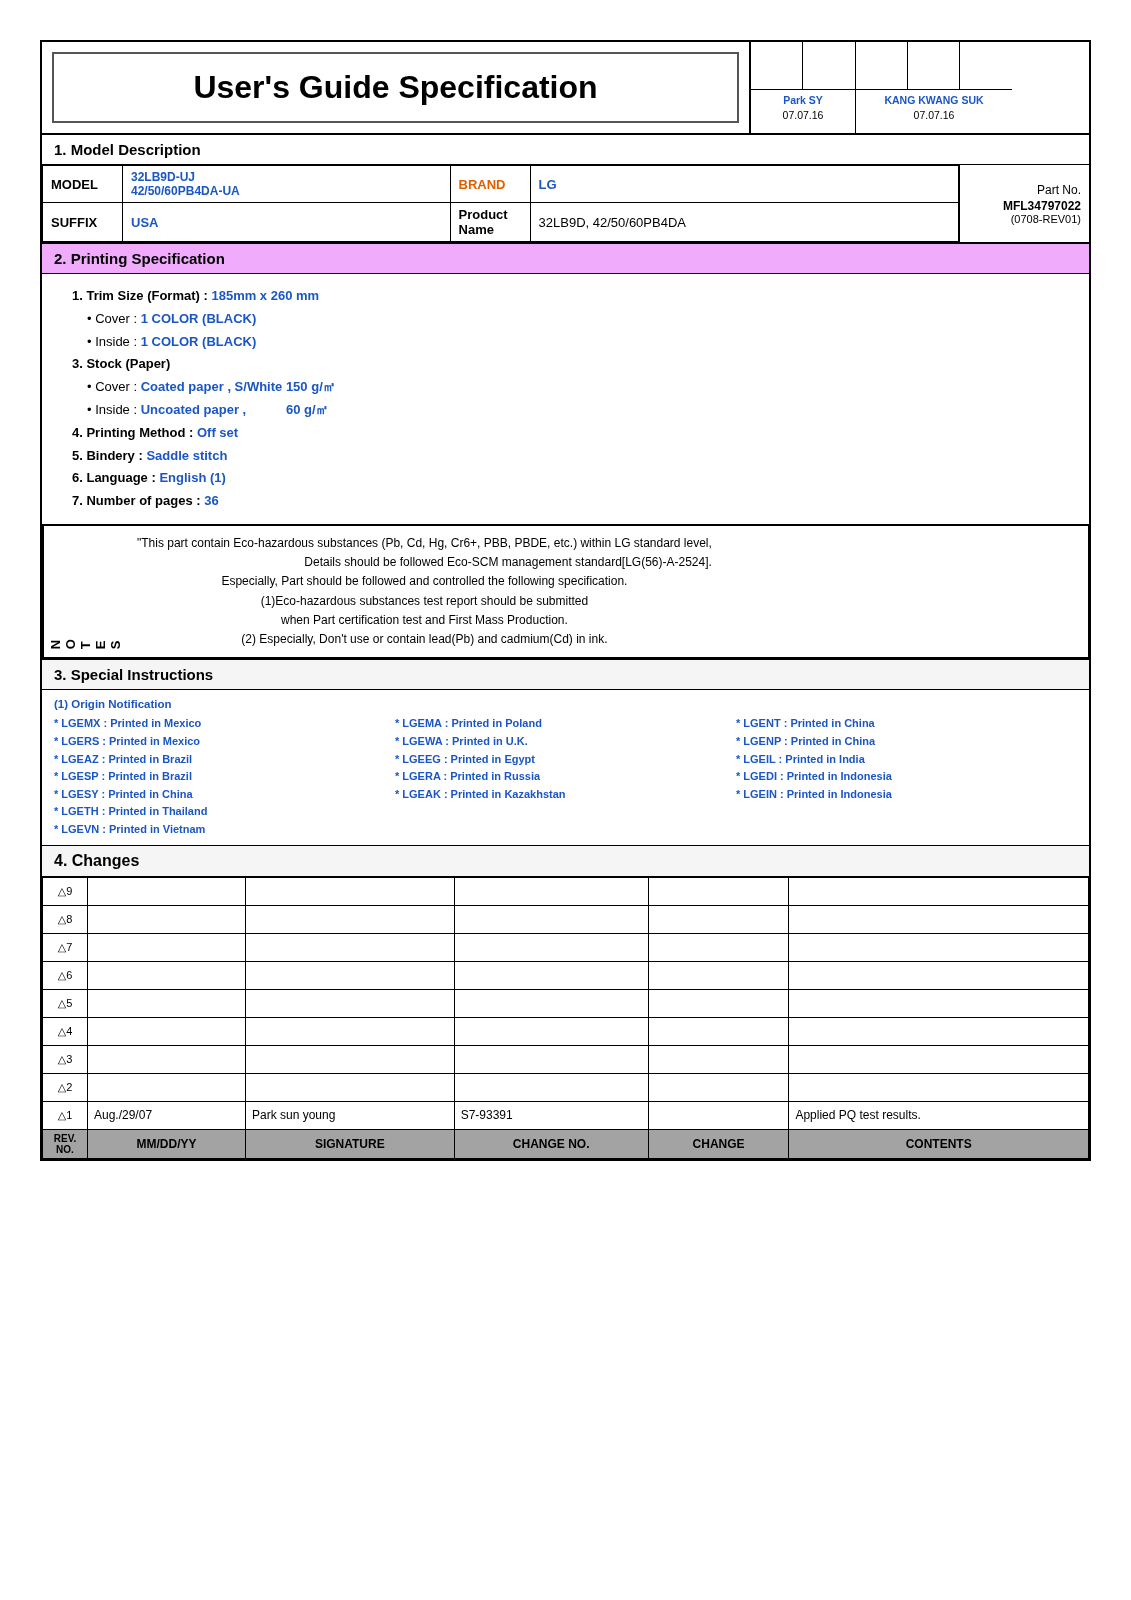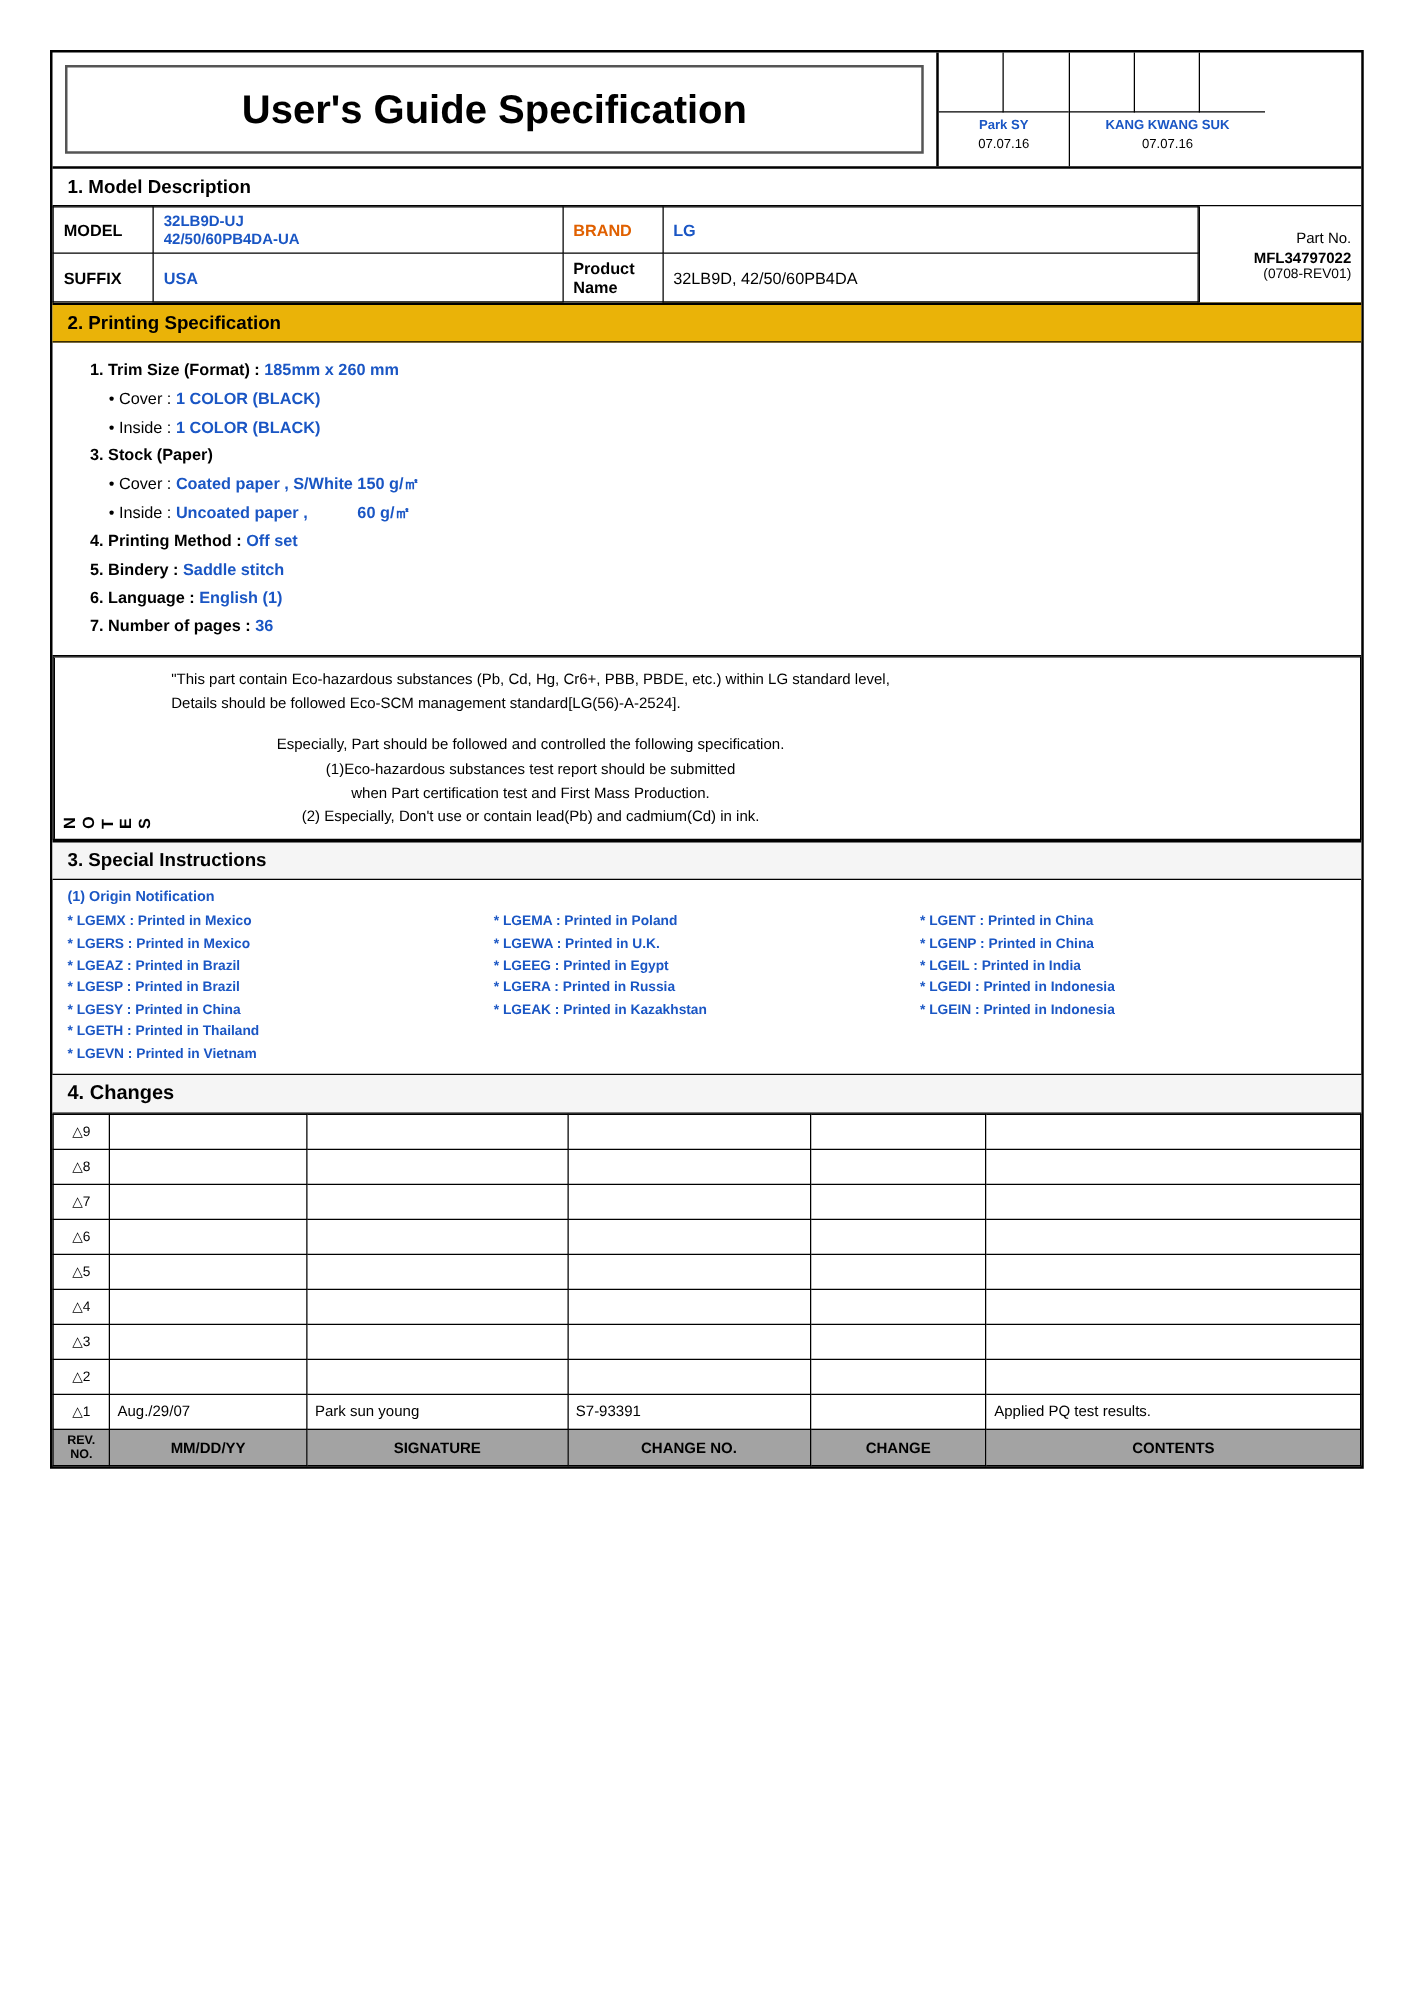--- a/index.html
+++ b/index.html
@@ -265,21 +265,21 @@
         </table>
       <div class="partno-box">
         <div style="font-size:12px; margin-bottom:2px;">Part No.</div>
         <div class="partno-value">MFL34797022</div>
         <div class="partno-rev">(0708-REV01)</div>
       </div>
     </div>
   </div>
 
   <div>
-    <div style="padding:6px 12px; font-weight:bold; font-size:15px; border-top:2px solid #000; border-bottom:1px solid #000; background:#eab308;">2.   Printing Specification</div>
+    <div style="padding:6px 12px; font-weight:bold; font-size:15px; border-top:2px solid #000; border-bottom:1px solid #000; background:#f0abfc;">2.   Printing Specification</div>
     <div class="section-content">
       <div class="spec-line">
         <span class="spec-number">1. Trim Size (Format) :</span>
         <span style="color:#1a56c4;font-weight:bold;"> 185mm x 260 mm</span>
       </div>
       <div class="spec-line indent">
         <span>• Cover :</span>
         <span style="color:#1a56c4;font-weight:bold;"> 1 COLOR (BLACK)</span>
       </div>
       <div class="spec-line indent">
@@ -313,22 +313,22 @@
         <span class="spec-number">7. Number of pages :</span>
         <span style="color:#1a56c4;font-weight:bold;"> 36</span>
       </div>
     </div>
   </div>
 
   <div class="notes-box">
     <div class="notes-label">N<br>O<br>T<br>E<br>S</div>
     <div class="notes-content">
       <div>"This part contain Eco-hazardous substances (Pb, Cd, Hg, Cr6+, PBB, PBDE, etc.) within LG standard level,</div>
-      <div style="text-align:left;">Details should be followed Eco-SCM management standard[LG(56)-A-2524].</div>
-      <div style="text-align:center;margin-top:14px;">Especially, Part should be followed and controlled the following specification.</div>
+      <div style="text-align:right;">Details should be followed Eco-SCM management standard[LG(56)-A-2524].</div>
+      <div style="text-align:center;">Especially, Part should be followed and controlled the following specification.</div>
       <div style="text-align:center;">(1)Eco-hazardous substances test report should be submitted</div>
       <div style="text-align:center;">when  Part certification test and First Mass Production.</div>
       <div style="text-align:center;">(2) Especially, Don't use or contain lead(Pb) and cadmium(Cd) in ink.</div>
     </div>
   </div>
 
   <div>
     <div style="padding:6px 12px; font-weight:bold; font-size:15px; border-top:2px solid #000; border-bottom:1px solid #000; background:#f5f5f5;">3.   Special Instructions</div>
     <div class="section3-content">
       <div class="origin-title">(1) Origin Notification</div>

